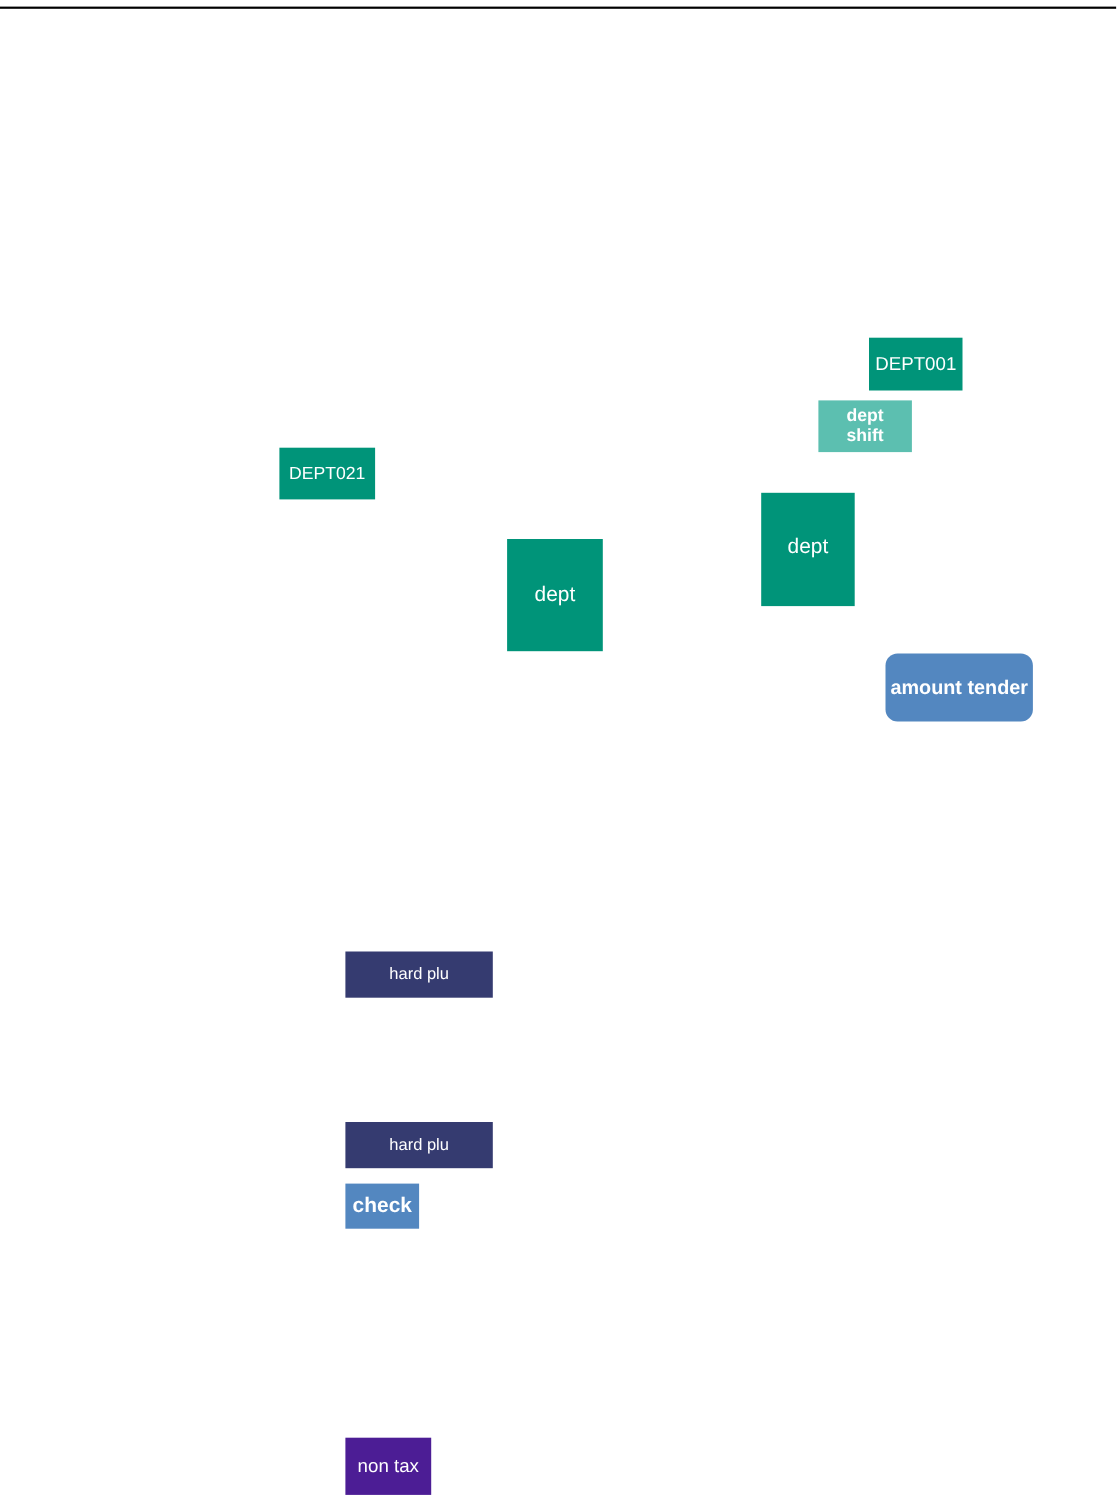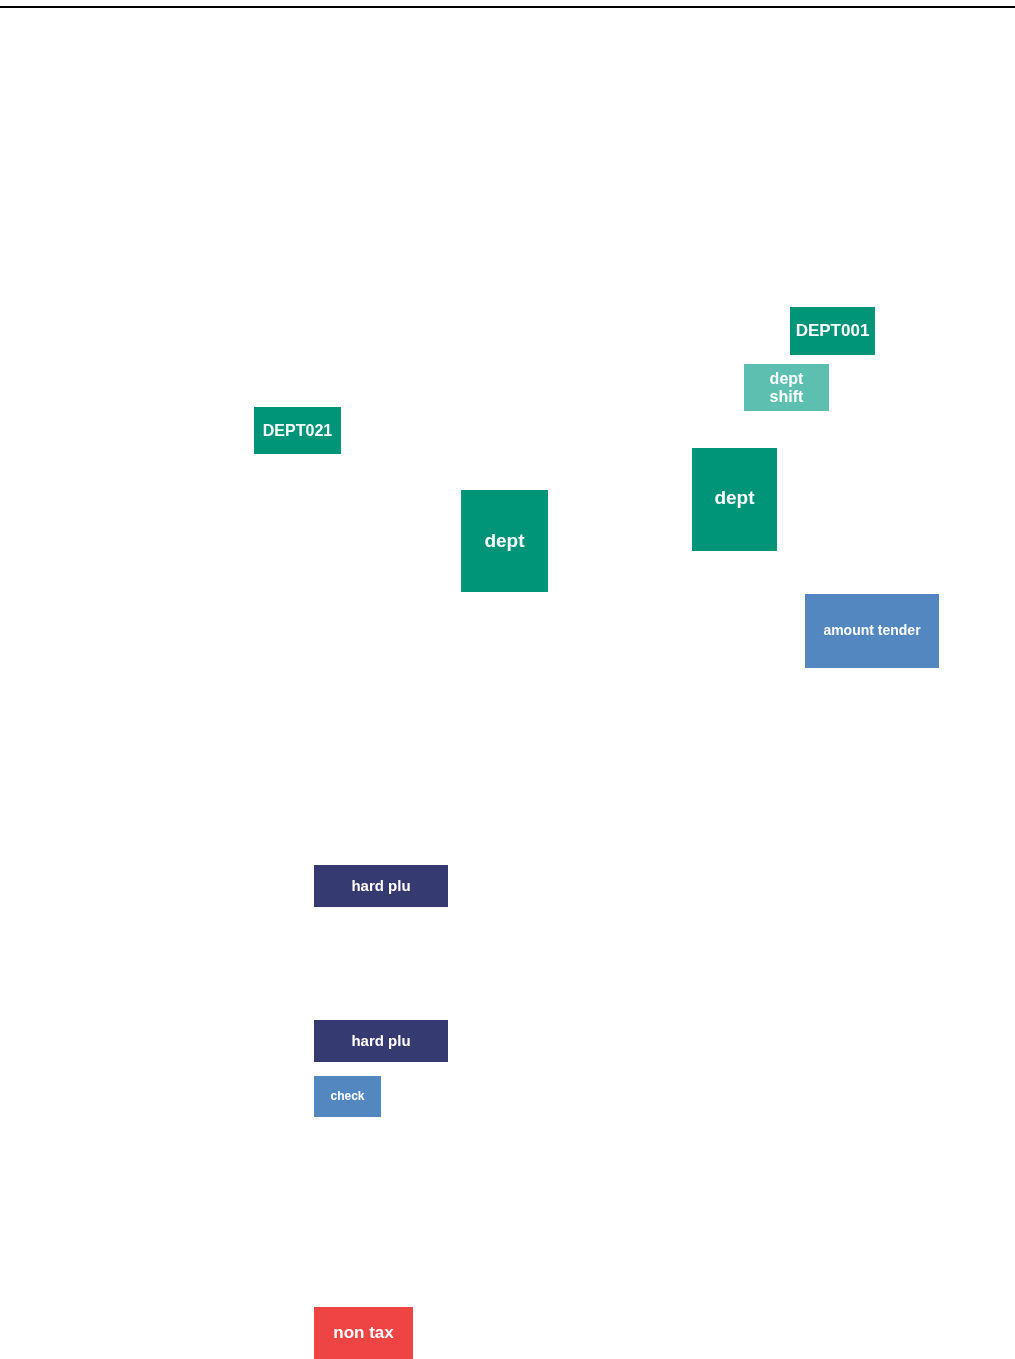--- a/index.html
+++ b/index.html
@@ -31,34 +31,34 @@
     box-sizing: border-box;
     display: flex;
     align-items: center;
     justify-content: center;
     text-align: center;
     color: #ffffff;
     line-height: 1.12;
     white-space: pre-line;
     user-select: none;
   }
-  .key.regular { font-weight: 700; }
+  .key.regular { font-weight: 400; }
   .key.bold    { font-weight: 700; }
 </style>
 </head>
 <body>
 
 <div id="canvas" style="width: 1015px; height: 1359px; background: rgb(255, 255, 255);">
   <div class="top-rule" style="left: 0px; top: 6px; width: 1015px; height: 2px; background: rgb(0, 0, 0);"></div>
   <div id="keys-layer">
       <div class="key regular" style="left: 790px; top: 307px; width: 85px; height: 48px; background: rgb(0, 148, 121); font-size: 17px; color: rgb(255, 255, 255);">DEPT001</div>
       <div class="key bold" style="left: 744px; top: 364px; width: 85px; height: 47px; background: rgb(92, 191, 176); font-size: 16px; color: rgb(255, 255, 255);">dept
 shift</div>
       <div class="key regular" style="left: 254px; top: 407px; width: 87px; height: 47px; background: rgb(0, 148, 121); font-size: 16px; color: rgb(255, 255, 255);">DEPT021</div>
       <div class="key regular" style="left: 692px; top: 448px; width: 85px; height: 103px; background: rgb(0, 148, 121); font-size: 19px; color: rgb(255, 255, 255); padding-bottom: 4px;">dept</div>
       <div class="key regular" style="left: 461px; top: 490px; width: 87px; height: 102px; background: rgb(0, 148, 121); font-size: 19px; color: rgb(255, 255, 255);">dept</div>
-      <div class="key bold" style="left: 805px; top: 594px; width: 134px; height: 74px; background: rgb(83, 135, 192); font-size: 14px; color: rgb(255, 255, 255);">amount tender</div>
+      <div class="key bold" style="left: 805px; top: 594px; width: 134px; height: 62px; background: rgb(83, 135, 192); font-size: 18px; color: rgb(255, 255, 255); border-radius: 11px;">amount tender</div>
       <div class="key regular" style="left: 314px; top: 865px; width: 134px; height: 42px; background: rgb(53, 59, 112); font-size: 15px; color: rgb(255, 255, 255);">hard plu</div>
       <div class="key regular" style="left: 314px; top: 1020px; width: 134px; height: 42px; background: rgb(53, 59, 112); font-size: 15px; color: rgb(255, 255, 255);">hard plu</div>
-      <div class="key bold" style="left: 314px; top: 1076px; width: 67px; height: 41px; background: rgb(83, 135, 192); font-size: 12px; color: rgb(255, 255, 255);">check</div>
-      <div class="key regular" style="left: 314px; top: 1307px; width: 99px; height: 52px; background: #ef4444; font-size: 17px; color: rgb(255, 255, 255);">non tax</div>
+      <div class="key bold" style="left: 314px; top: 1076px; width: 67px; height: 41px; background: rgb(83, 135, 192); font-size: 19px; color: rgb(255, 255, 255);">check</div>
+      <div class="key regular" style="left: 314px; top: 1307px; width: 78px; height: 52px; background: #4c1d95; font-size: 17px; color: rgb(255, 255, 255);">non tax</div>
     </div>
 </div>
 
 </body></html>

